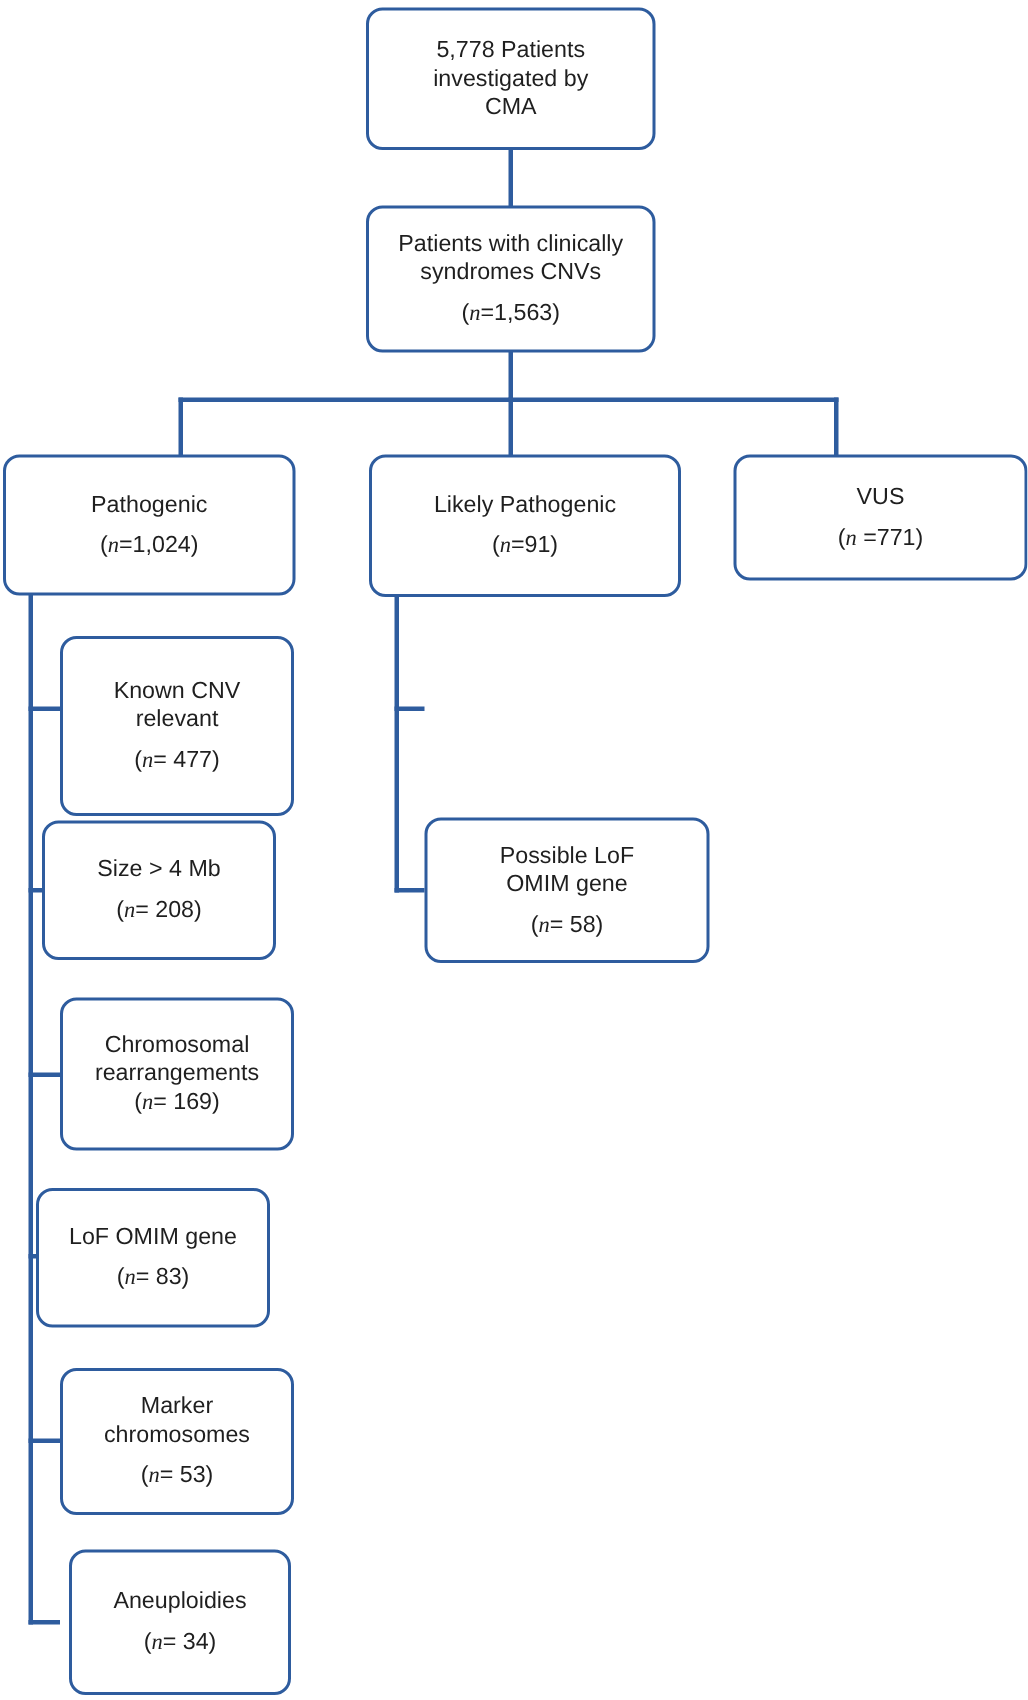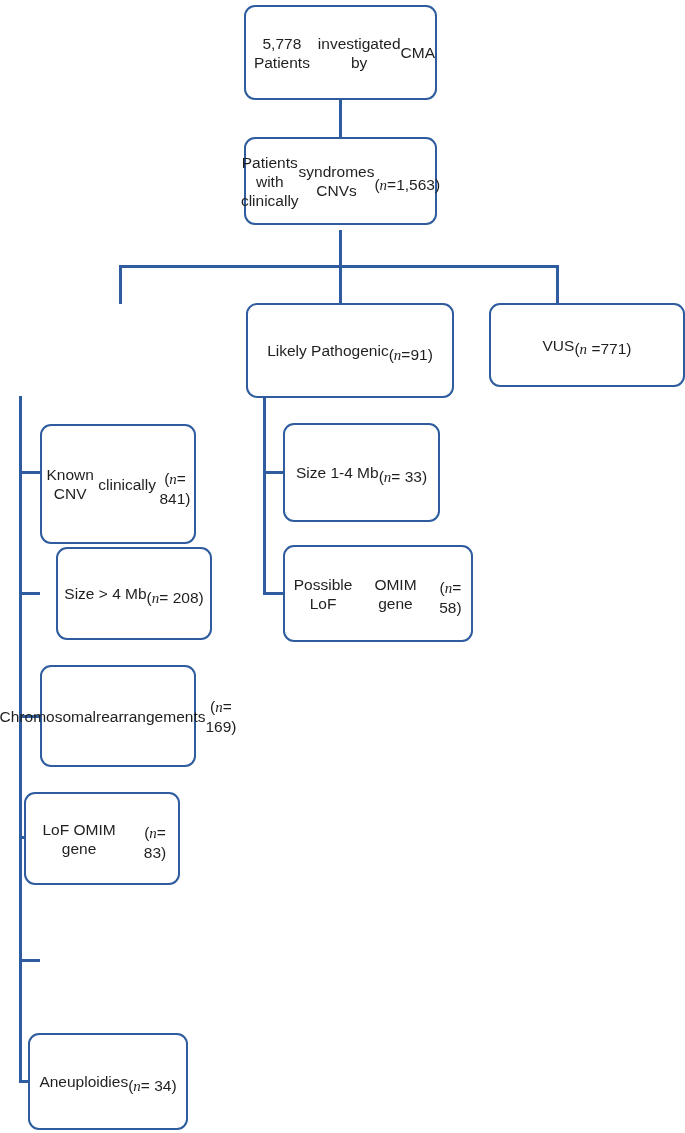--- a/index.html
+++ b/index.html
@@ -14,21 +14,21 @@
     height: 1133px;
     background: #ffffff;
     overflow: hidden;
   }
   .node {
     position: absolute;
     border: 2.5px solid var(--accent);
     border-radius: 11px;
     background: #ffffff;
     display: flex;
-    flex-direction: row;
+    flex-direction: column;
     justify-content: center;
     align-items: center;
     text-align: center;
     color: var(--ink);
     font-size: 15.5px;
     line-height: 19px;
     z-index: 2;
   }
   .ln { display: block; }
   .count { margin-top: 8px; }
@@ -63,69 +63,74 @@
   <div class="line" style="left:263px;top:397px;width:3px;height:198px"></div>
   <div class="line" style="left:263px;top:471px;width:20px;height:3px"></div>
   <div class="line" style="left:263px;top:592px;width:20px;height:3px"></div>
 
   <div class="node" style="left:244px;top:5px;width:193px;height:95px">
     <span class="ln">5,778 Patients</span>
     <span class="ln">investigated by</span>
     <span class="ln">CMA</span>
   </div>
 
-  <div class="node" style="left:244px;top:137px;width:193px;height:88px">
+  <div class="node" style="left:244px;top:137px;width:193px;height:98px">
     <span class="ln">Patients with clinically</span>
     <span class="ln">syndromes CNVs</span>
     <span class="ln count"><span>(</span><i>n</i><span>=1,563)</span></span>
   </div>
 
+  <div class="node" style="left:2px;top:303px;width:195px;height:94px">
+    <span class="ln">Pathogenic</span>
+    <span class="ln count"><span>(</span><i>n</i><span>=1,024)</span></span>
+  </div>
 
   <div class="node" style="left:246px;top:303px;width:208px;height:95px">
     <span class="ln">Likely Pathogenic</span>
     <span class="ln count"><span>(</span><i>n</i><span>=91)</span></span>
   </div>
 
   <div class="node" style="left:489px;top:303px;width:196px;height:84px">
     <span class="ln">VUS</span>
     <span class="ln count"><span>(</span><i>n</i><span> =771)</span></span>
   </div>
 
   <div class="node" style="left:40px;top:424px;width:156px;height:120px">
     <span class="ln">Known CNV</span>
-    <span class="ln">clinically</span>
-    <span class="ln count"><span>(</span><i>n</i><span>= 841)</span></span>
+    <span class="ln">relevant</span>
+    <span class="ln count"><span>(</span><i>n</i><span>= 477)</span></span>
   </div>
 
-  <div class="node" style="left:56px;top:547px;width:156px;height:93px">
+  <div class="node" style="left:28px;top:547px;width:156px;height:93px">
     <span class="ln">Size &gt; 4 Mb</span>
     <span class="ln count"><span>(</span><i>n</i><span>= 208)</span></span>
   </div>
 
   <div class="node" style="left:40px;top:665px;width:156px;height:102px">
     <span class="ln">Chromosomal</span>
     <span class="ln">rearrangements</span>
     <span class="ln count tight"><span>(</span><i>n</i><span>= 169)</span></span>
   </div>
 
   <div class="node" style="left:24px;top:792px;width:156px;height:93px">
     <span class="ln">LoF OMIM gene</span>
     <span class="ln count"><span>(</span><i>n</i><span>= 83)</span></span>
   </div>
 
+  <div class="node" style="left:40px;top:912px;width:156px;height:98px">
+    <span class="ln">Marker</span>
+    <span class="ln">chromosomes</span>
+    <span class="ln count"><span>(</span><i>n</i><span>= 53)</span></span>
+  </div>
 
-  <div class="node" style="left:28px;top:1033px;width:160px;height:97px">
+  <div class="node" style="left:46px;top:1033px;width:148px;height:97px">
     <span class="ln">Aneuploidies</span>
     <span class="ln count"><span>(</span><i>n</i><span>= 34)</span></span>
   </div>
 
-  <div class="node" style="left:283px;top:423px;width:157px;height:99px">
-    <span class="ln">Size 1-4 Mb</span>
-    <span class="ln count"><span>(</span><i>n</i><span>= 33)</span></span>
-  </div>
 
   <div class="node" style="left:283px;top:545px;width:190px;height:97px">
     <span class="ln">Possible LoF</span>
     <span class="ln">OMIM gene</span>
     <span class="ln count"><span>(</span><i>n</i><span>= 58)</span></span>
   </div>
 
 </div>
 
 </body></html>

